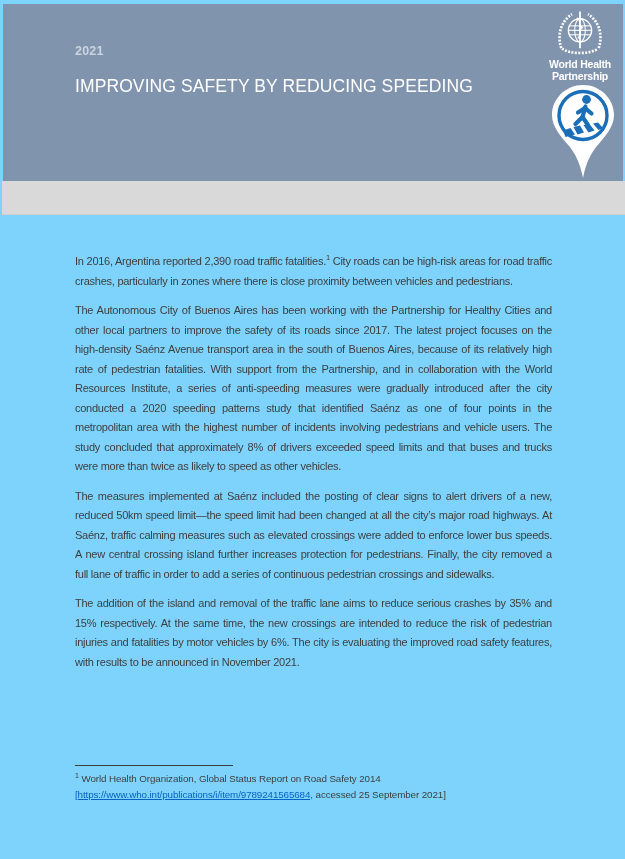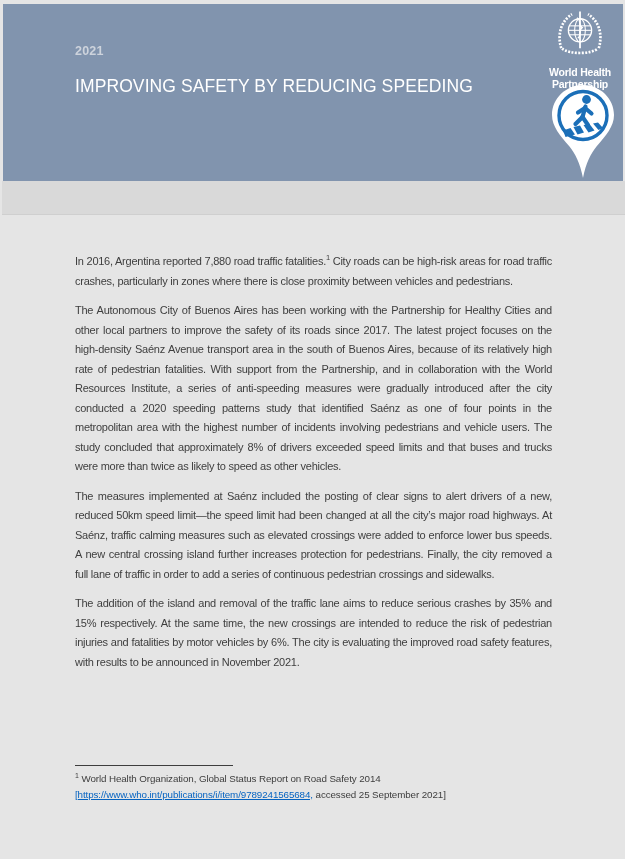--- a/index.html
+++ b/index.html
@@ -3,21 +3,21 @@
 <meta charset="utf-8">
 <style>
   * { margin: 0; padding: 0; box-sizing: border-box; }
   html, body { background: #ffffff; }
   body { font-family: "Liberation Sans", sans-serif; }
 
   .page {
     position: relative;
     width: 625px;
     height: 859px;
-    background: #e5e5e5;
+    background: #7dd3fc;
     overflow: hidden;
   }
 
   
   .header {
     position: absolute;
     top: 4px; left: 3px; right: 2px;
     height: 177px;
     background: #8194AE;
   }
@@ -50,21 +50,21 @@
 
   
   .who-logo {
     position: absolute;
     top: 4px; right: 10px;
     width: 66px;
     text-align: center;
   }
   .who-logo svg { display: block; margin: 0 auto; }
   .who-logo .who-text {
-    margin-top: 9px;
+    margin-top: 1px;
     color: #ffffff;
     font-size: 10.5px;
     font-weight: bold;
     line-height: 11.5px;
     letter-spacing: -0.2px;
   }
 
   
   .pin-wrap {
     position: absolute;
@@ -182,21 +182,21 @@
           <polygon points="32.5,41 38.5,40 43.5,46.5 37.5,48.5"></polygon>
           <polygon points="42,39.5 47,38.5 52,44 47.5,46"></polygon>
         </g>
       </svg>
     </div>
   </div>
 
   <div class="band"></div>
 
   <div class="content">
-    <p><span>In 2016, Argentina reported 7,880 road traffic fatalities.</span><sup>1</sup><span> City roads can be high-risk areas for road traffic crashes, particularly in zones where there is close proximity between vehicles and pedestrians.</span></p>
+    <p><span>In 2016, Argentina reported 2,390 road traffic fatalities.</span><sup>1</sup><span> City roads can be high-risk areas for road traffic crashes, particularly in zones where there is close proximity between vehicles and pedestrians.</span></p>
     <p>The Autonomous City of Buenos Aires has been working with the Partnership for Healthy Cities and other local partners to improve the safety of its roads since 2017. The latest project focuses on the high-density Saénz Avenue transport area in the south of Buenos Aires, because of its relatively high rate of pedestrian fatalities. With support from the Partnership, and in collaboration with the World Resources Institute, a series of anti-speeding measures were gradually introduced after the city conducted a 2020 speeding patterns study that identified Saénz as one of four points in the metropolitan area with the highest number of incidents involving pedestrians and vehicle users. The study concluded that approximately 8% of drivers exceeded speed limits and that buses and trucks were more than twice as likely to speed as other vehicles.</p>
     <p>The measures implemented at Saénz included the posting of clear signs to alert drivers of a new, reduced 50km speed limit—the speed limit had been changed at all the city’s major road highways. At Saénz, traffic calming measures such as elevated crossings were added to enforce lower bus speeds. A new central crossing island further increases protection for pedestrians. Finally, the city removed a full lane of traffic in order to add a series of continuous pedestrian crossings and sidewalks.</p>
     <p>The addition of the island and removal of the traffic lane aims to reduce serious crashes by 35% and 15% respectively. At the same time, the new crossings are intended to reduce the risk of pedestrian injuries and fatalities by motor vehicles by 6%. The city is evaluating the improved road safety features, with results to be announced in November 2021.</p>
   </div>
 
   <div class="footnote">
     <div class="fn-rule"></div>
     <div><sup>1</sup><span> World Health Organization, Global Status Report on Road Safety 2014</span></div>
     <div><a>[https://www.who.int/publications/i/item/9789241565684,</a><span> accessed 25 September 2021]</span></div>
   </div>

